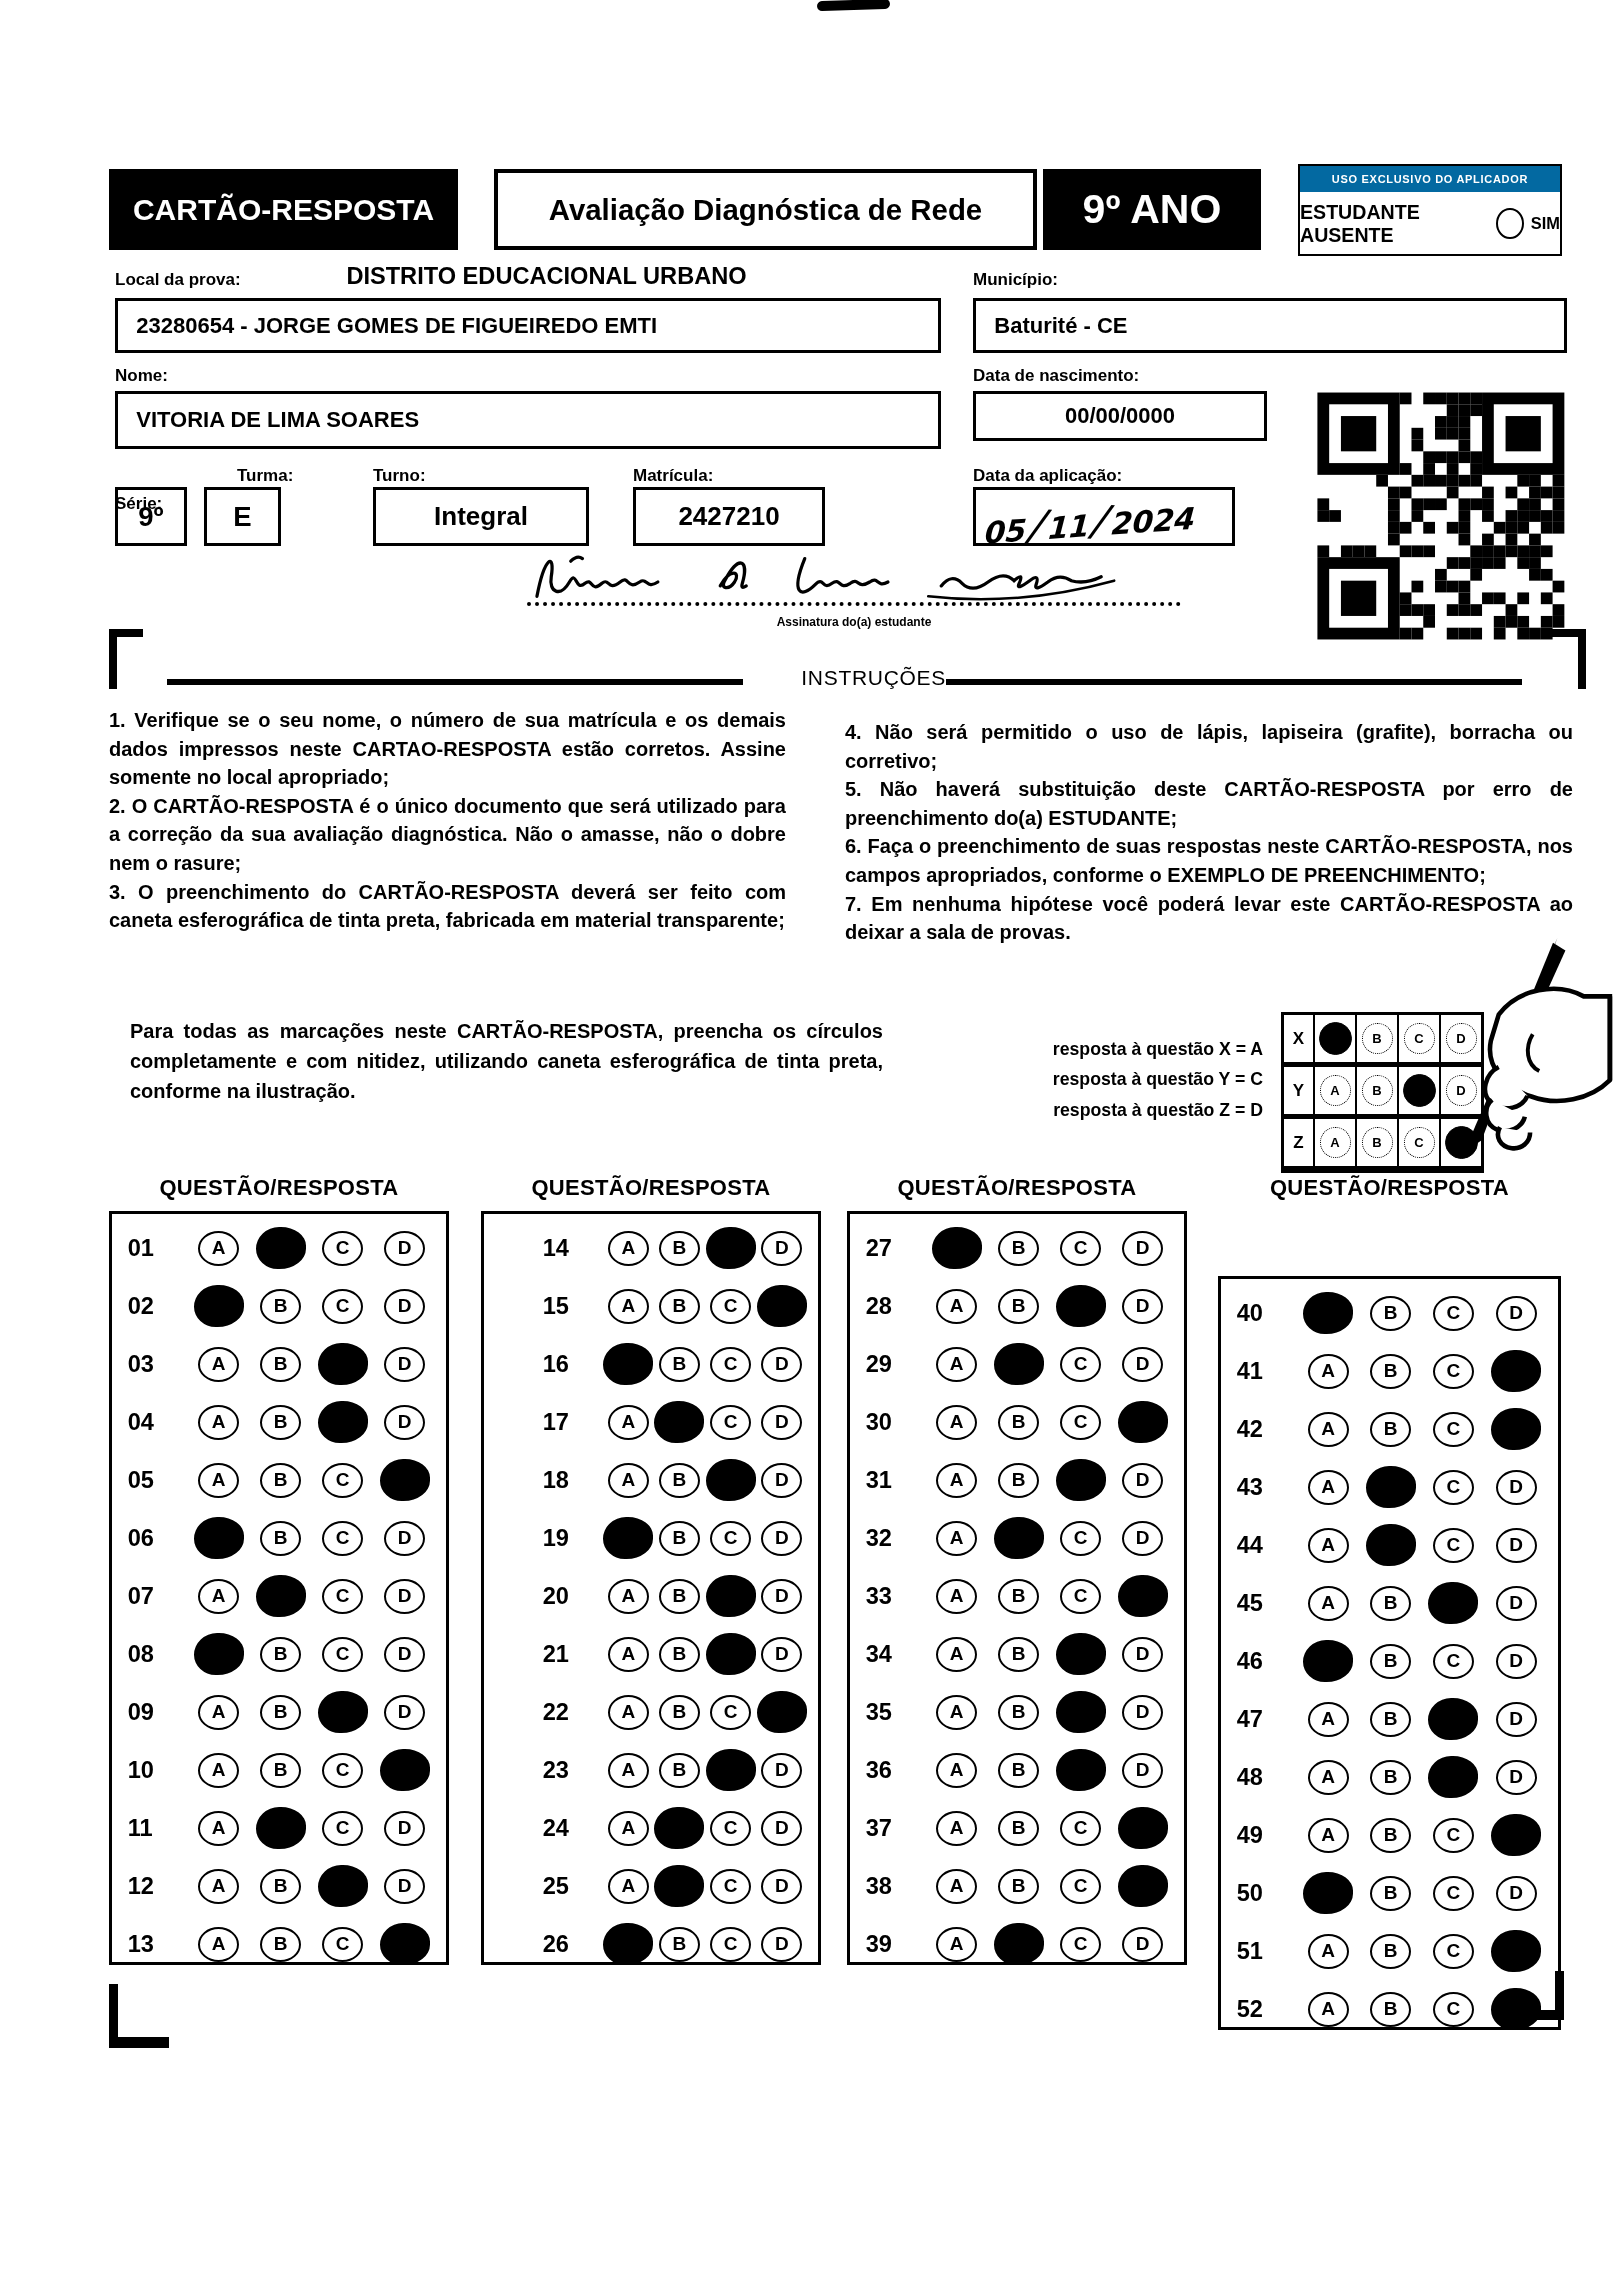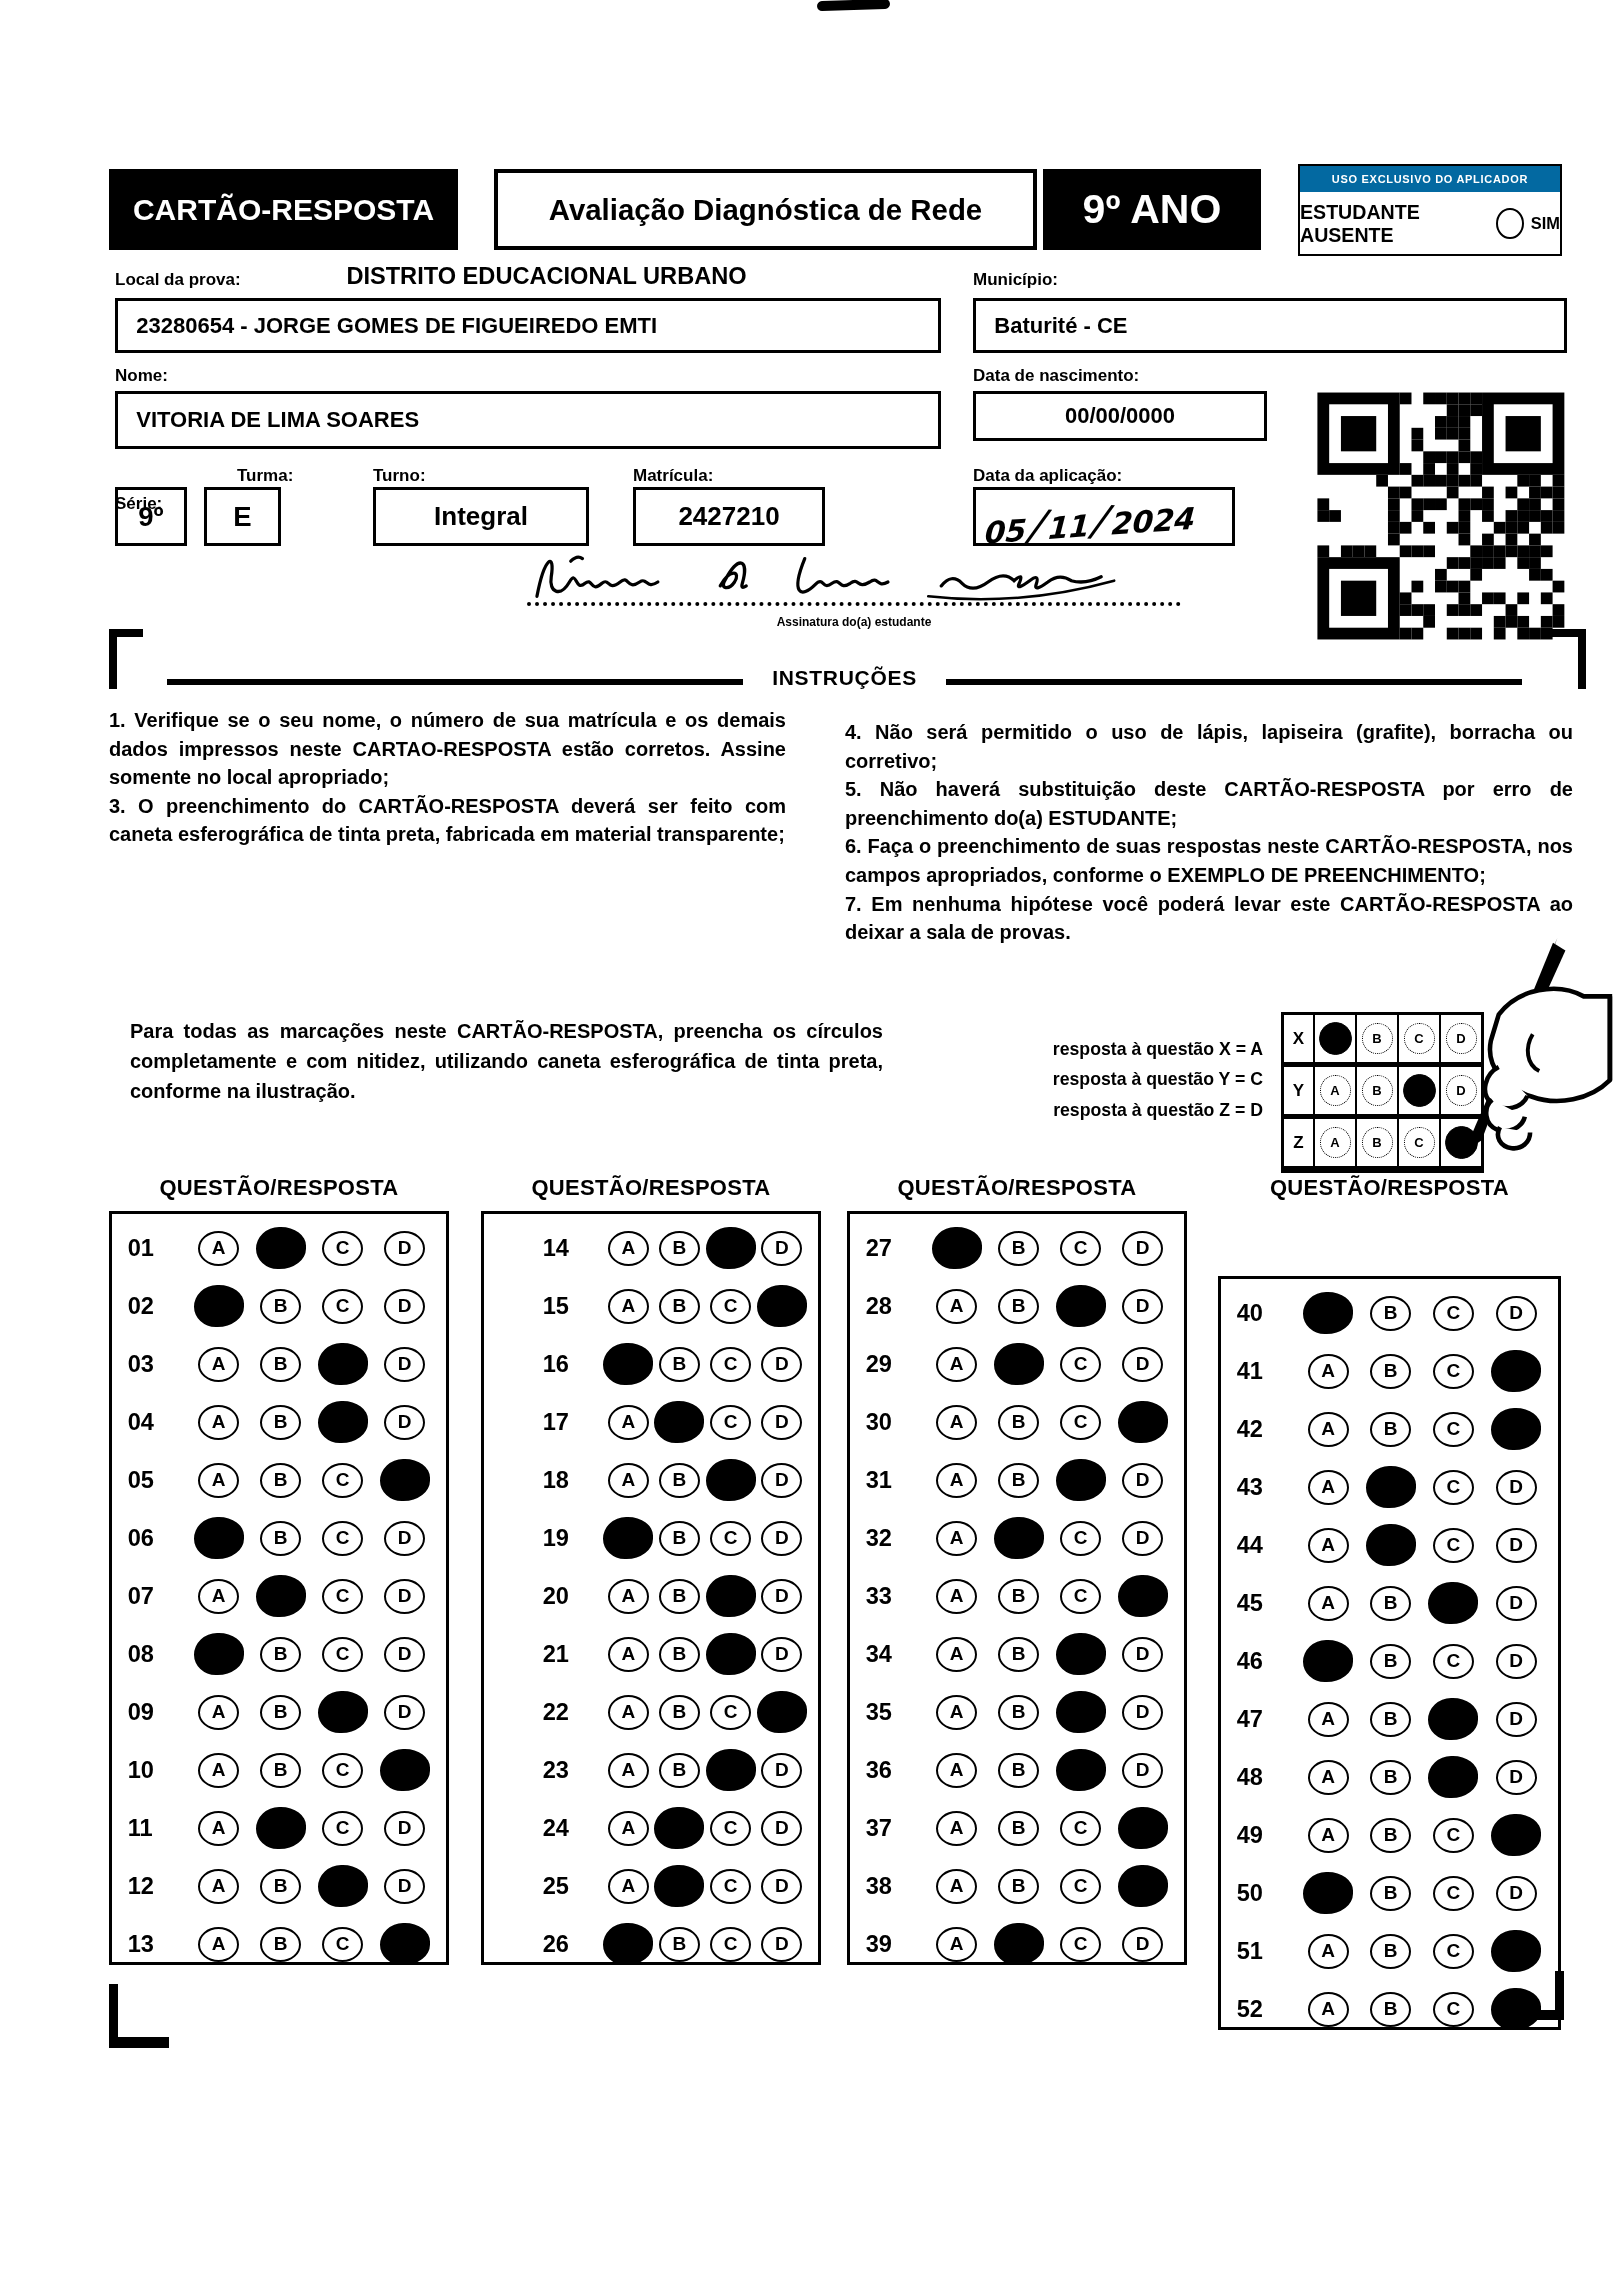--- a/index.html
+++ b/index.html
@@ -15,21 +15,21 @@
   .circle-opt{width:27.5px;height:27.5px;border:2.6px solid #000;border-radius:50%;}
   
   .flabel{font-size:17px;font-weight:700;}
   .fbox{border:3.9px solid #000;display:flex;align-items:center;font-weight:700;font-size:22px;}
   .fbox.center{justify-content:center;}
   .fbox.pad{padding-left:18.3px;}
   
   .instr p{margin:0;text-align:justify;font-size:20px;line-height:1.43;font-weight:700;}
   .hline{background:#000;height:5.9px;}
   .bracket{background:#000;}
-  .title-instr{font-size:21px;font-weight:700;text-align:center;letter-spacing:0.7px;}
+  .title-instr{font-size:21px;font-weight:400;text-align:right;letter-spacing:0.7px;}
   .fillnote{font-size:20px;line-height:1.5;font-weight:700;text-align:justify;}
   .ex-labels div{font-size:17.7px;font-weight:700;text-align:right;line-height:1.72;}
   
   .extable{border:3.9px solid #000;border-bottom:7.9px solid #000;background:#fff;}
   .exrow{display:flex;border-bottom:5.9px solid #000;}
   .exrow:last-child{border-bottom:none;}
   .excell{width:40px;height:47px;border-left:2px solid #000;display:flex;align-items:center;justify-content:center;}
   .exlab{width:29px;height:47px;display:flex;align-items:center;justify-content:center;font-weight:700;font-size:17px;}
   .excircle{width:29px;height:29px;border:1.3px dotted #000;border-radius:50%;display:flex;align-items:center;justify-content:center;font-size:13px;font-weight:700;}
   .excircle.fill{background:#000;border:1.3px solid #000;color:transparent;width:31px;height:31px;}
@@ -270,20 +270,21 @@
   <div class="abs bracket" style="left:109px;top:629px;width:7.9px;height:60px;"></div>
   <div class="abs bracket" style="left:1552px;top:629px;width:34px;height:7.9px;"></div>
   <div class="abs bracket" style="left:1578px;top:629px;width:7.9px;height:60px;"></div>
 
   <div class="abs hline" style="left:167px;top:679px;width:576px;"></div>
   <div class="abs title-instr" style="left:743px;top:666px;width:203px;">INSTRUÇÕES</div>
   <div class="abs hline" style="left:946px;top:679px;width:576px;"></div>
 
   <div class="abs instr" style="left:109px;top:706px;width:677px;" id="instr-left">
       <p>1. Verifique se o seu nome, o número de sua matrícula e os demais dados impressos neste CARTAO-RESPOSTA estão corretos. Assine somente no local apropriado;</p>
+      <p>2. O CARTÃO-RESPOSTA é o único documento que será utilizado para a correção da sua avaliação diagnóstica. Não o amasse, não o dobre nem o rasure;</p>
       <p>3. O preenchimento do CARTÃO-RESPOSTA deverá ser feito com caneta esferográfica de tinta preta, fabricada em material transparente;</p>
     </div>
   <div class="abs instr" style="left:845px;top:718px;width:728px;" id="instr-right">
       <p>4. Não será permitido o uso de lápis, lapiseira (grafite), borracha ou corretivo;</p>
       <p>5. Não haverá substituição deste CARTÃO-RESPOSTA por erro de preenchimento do(a) ESTUDANTE;</p>
       <p>6. Faça o preenchimento de suas respostas neste CARTÃO-RESPOSTA, nos campos apropriados, conforme o EXEMPLO DE PREENCHIMENTO;</p>
       <p>7. Em nenhuma hipótese você poderá levar este CARTÃO-RESPOSTA ao deixar a sala de provas.</p>
     </div>
 
   <div class="abs fillnote" style="left:130px;top:1016px;width:753px;">Para todas as marcações neste CARTÃO-RESPOSTA, preencha os círculos completamente e com nitidez, utilizando caneta esferográfica de tinta preta, conforme na ilustração.</div>

